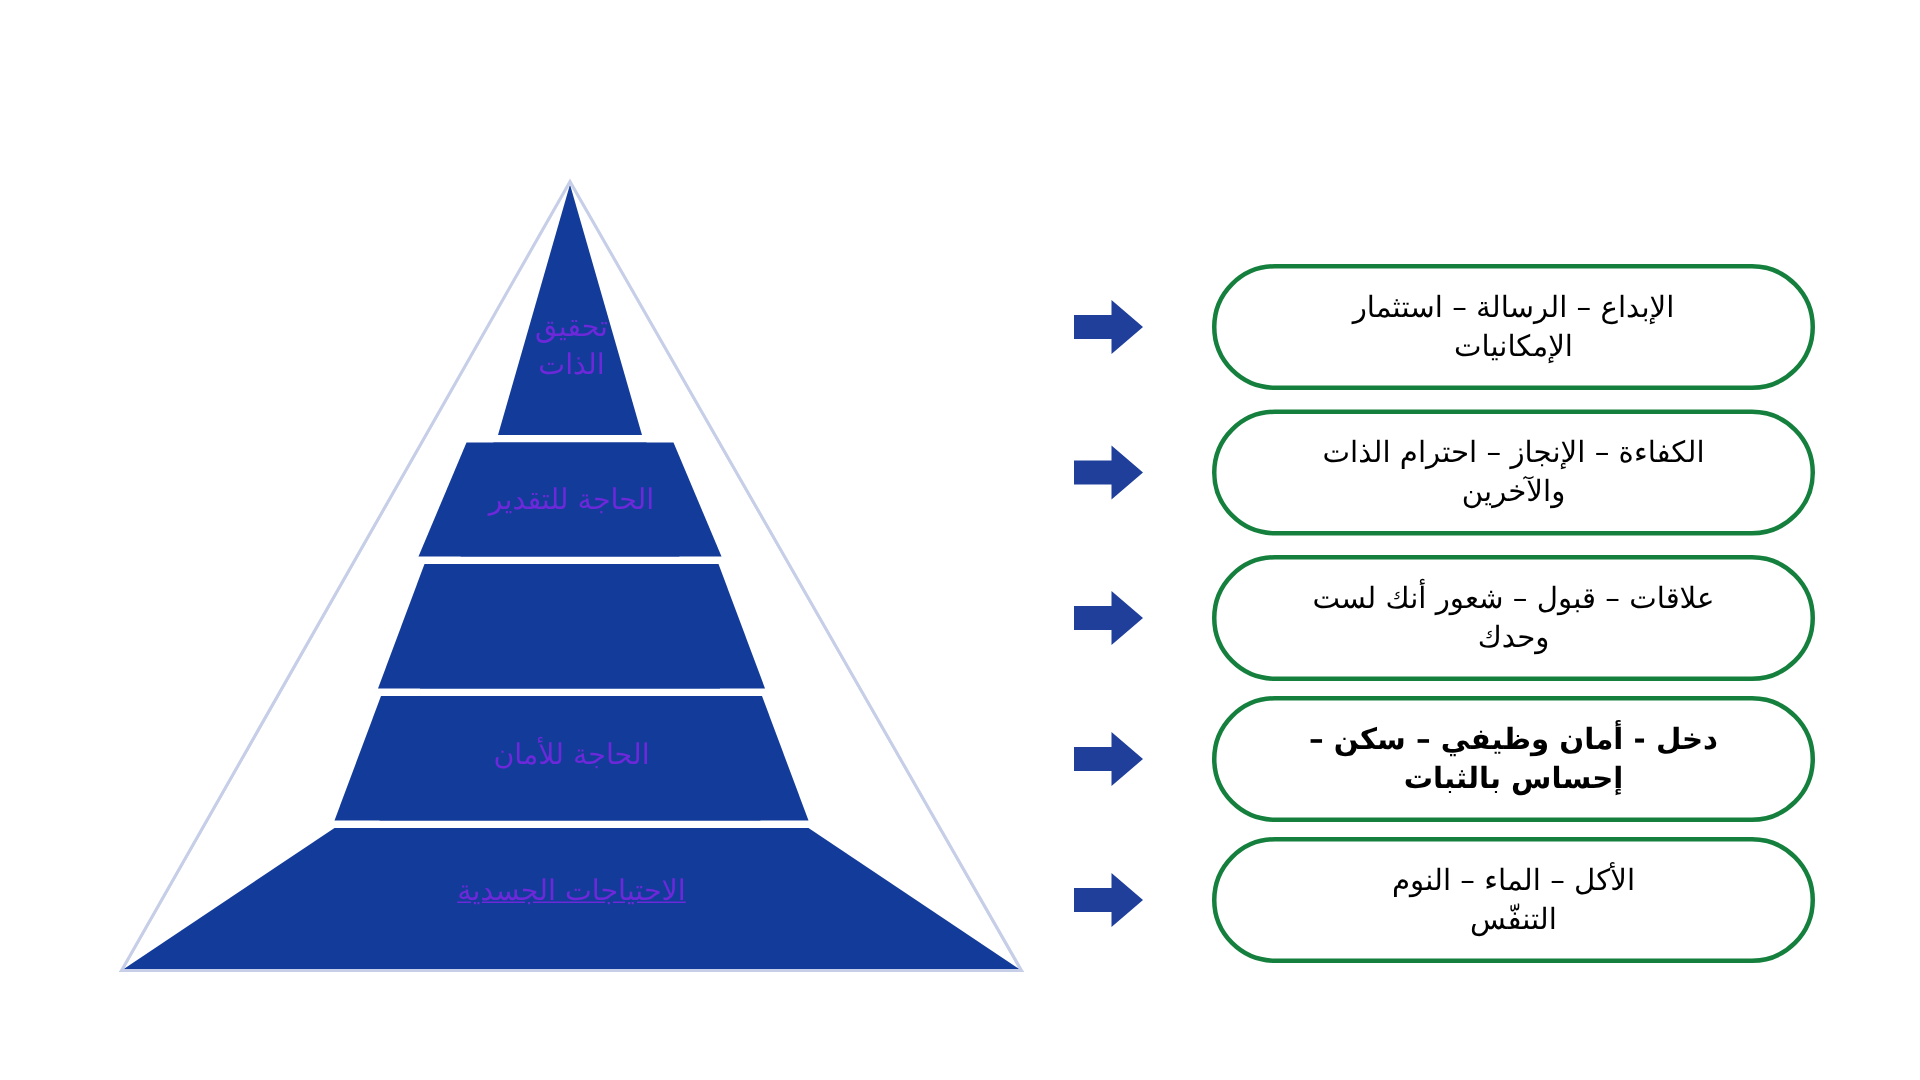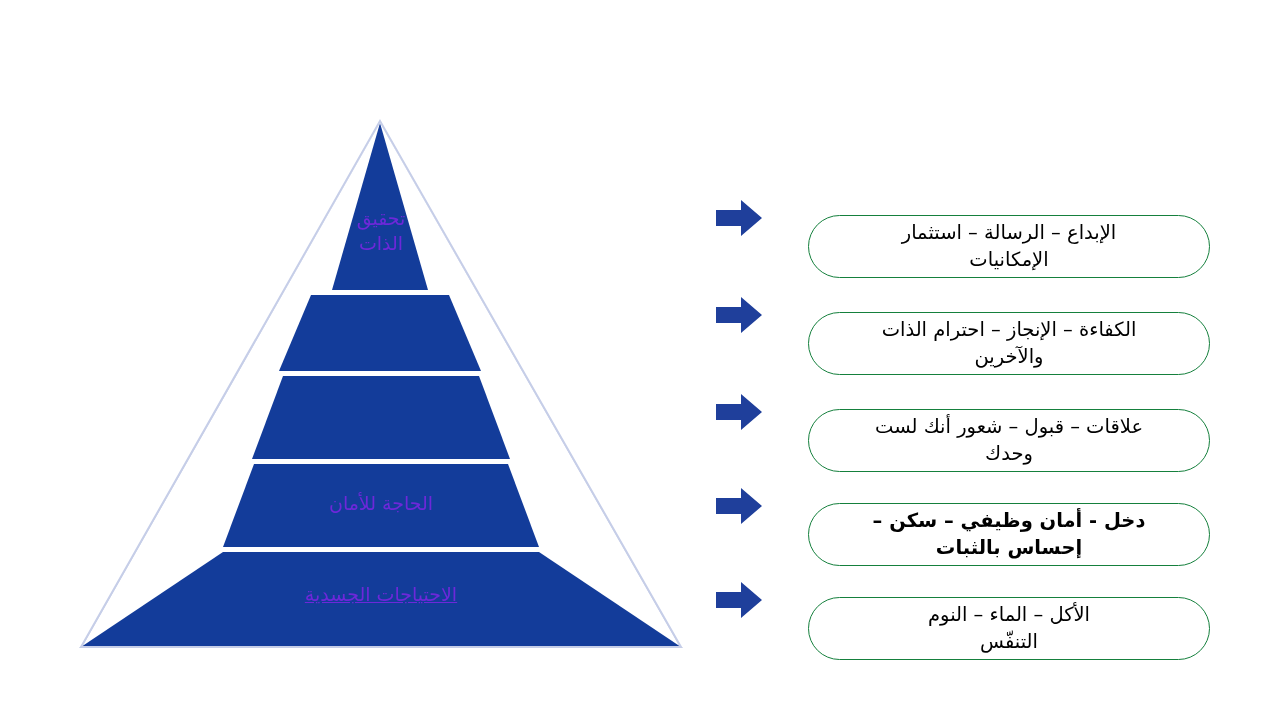--- a/index.html
+++ b/index.html
@@ -73,30 +73,29 @@
     width: 46px;
     height: 40px;
   }
   .arrow-icon svg { display: block; width: 46px; height: 40px; }
 
   .callout-box {
     position: absolute;
     left: 100px;
     top: 0;
     width: 402px;
-    height: 63px;
+    height: 84px;
     box-sizing: border-box;
-    border: 1px solid #15803d;
+    border: 3px solid #15803d;
     border-radius: 42px;
     background: #ffffff;
     display: flex;
     align-items: center;
     justify-content: center;
     padding: 2px 22px;
-    margin-top: 39px;
   }
   .callout-text {
     color: #000000;
     font-size: 19.5px;
     line-height: 1.34;
     text-align: center;
     white-space: pre-line;
     direction: rtl;
   }
 </style>
@@ -126,20 +125,21 @@
       <polygon points="205,258 401,258 432,341 174,341" fill="#133C9A"></polygon>
       <polygon points="233,177 371,177 403,253 201,253" fill="#133C9A"></polygon>
 
       <polygon points="0,0 302,0 302,5 3,529 0,529" fill="#ffffff"></polygon>
       <polygon points="302,0 606,0 606,529 603,529 302,5" fill="#ffffff"></polygon>
       <polygon points="302,3 603,529 3,529" fill="none" stroke="#C6CEE8" stroke-width="2"></polygon>
     </svg>
 
     <div class="tier-label" style="top:88px;">تحقيق
 الذات</div>
+    <div class="tier-label" style="top:203px;">الحاجة للتقدير</div>
     <div class="tier-label" style="top:373px;">الحاجة للأمان</div>
     <div class="tier-label" style="top:464px;text-decoration:underline;">الاحتياجات الجسدية</div>
   </div>
 
   <div id="rows">
 
     <div class="row" style="top:0px;">
       <span class="arrow-icon">
         <svg viewBox="0 0 46 40" aria-hidden="true">
             <polygon points="0,12 25,12 25,2 46,20 25,38 25,28 0,28" fill="#1F3F9B"></polygon>

